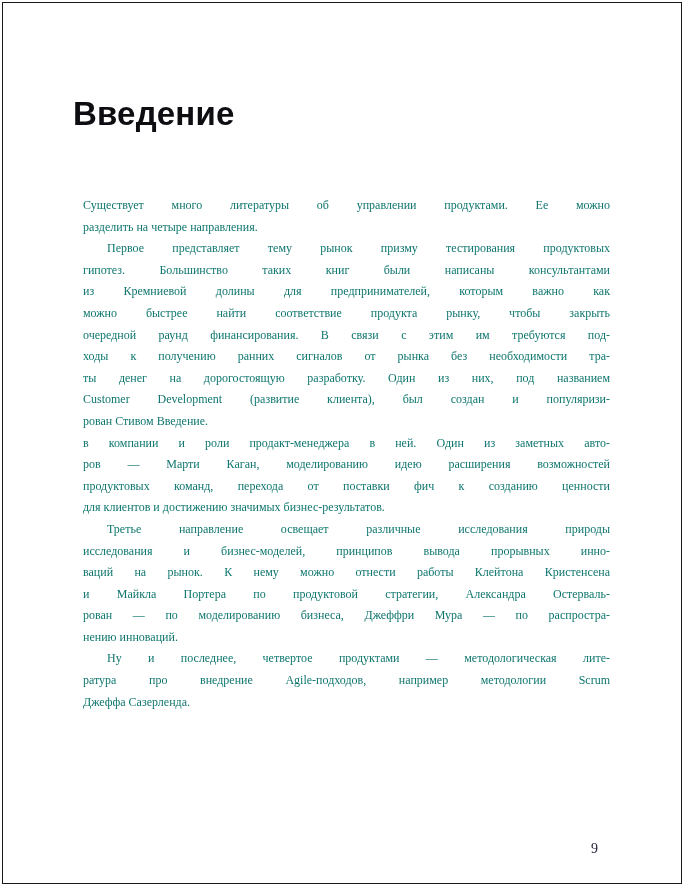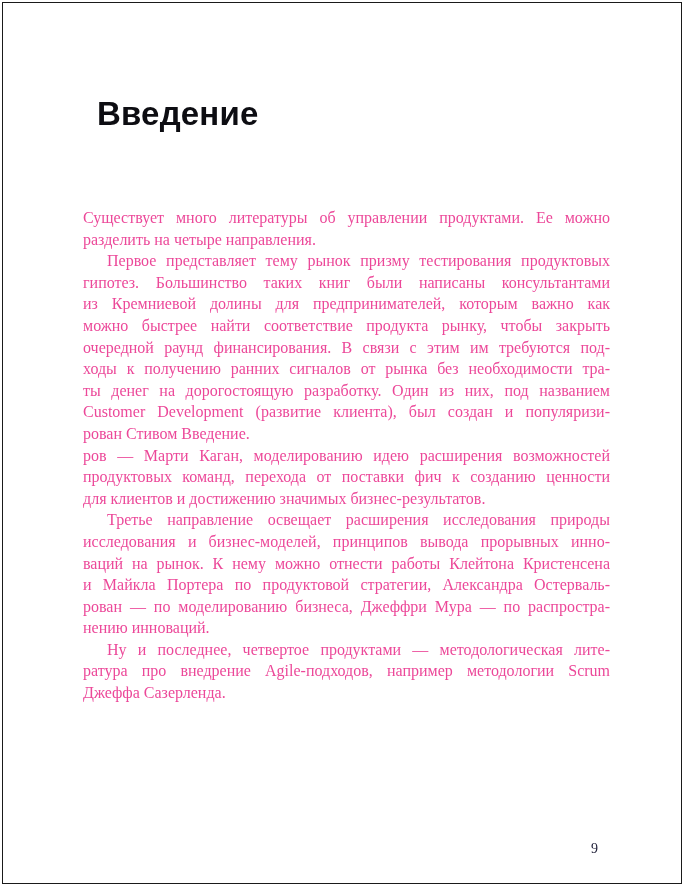--- a/index.html
+++ b/index.html
@@ -16,36 +16,36 @@
     top: 2px;
     left: 2px;
     width: 680px;
     height: 882px;
     border: 1px solid #1a1a1a;
     background: #ffffff;
     box-sizing: border-box;
   }
   .page-title {
     position: absolute;
-    left: 94px;
+    left: 70px;
     top: 70px;
     font-family: "Liberation Sans", sans-serif;
     font-weight: 700;
     font-size: 33px;
     color: #0d0d12;
     letter-spacing: 0.2px;
   }
   .body-text {
     position: absolute;
     left: 80px;
-    top: 204px;
+    top: 192px;
     width: 527px;
-    font-size: 16px;
+    font-size: 12px;
     line-height: 21.6px;
-    color: #ec4899;
+    color: #0f766e;
   }
   .line {
     text-align: justify;
     text-align-last: justify;
     white-space: normal;
   }
   .line.last {
     text-align: left;
     text-align-last: left;
   }
@@ -70,24 +70,25 @@
       <div class="line last">разделить на четыре направления.</div>
       <div class="line indent">Первое представляет тему рынок призму тестирования продуктовых</div>
       <div class="line">гипотез. Большинство таких книг были написаны консультантами</div>
       <div class="line">из Кремниевой долины для предпринимателей, которым важно как</div>
       <div class="line">можно быстрее найти соответствие продукта рынку, чтобы закрыть</div>
       <div class="line">очередной раунд финансирования. В связи с этим им требуются под-</div>
       <div class="line">ходы к получению ранних сигналов от рынка без необходимости тра-</div>
       <div class="line">ты денег на дорогостоящую разработку. Один из них, под названием</div>
       <div class="line">Customer Development (развитие клиента), был создан и популяризи-</div>
       <div class="line last">рован Стивом Введение.</div>
+      <div class="line">в компании и роли продакт-менеджера в ней. Один из заметных авто-</div>
       <div class="line">ров — Марти Каган, моделированию идею расширения возможностей</div>
       <div class="line">продуктовых команд, перехода от поставки фич к созданию ценности</div>
       <div class="line last">для клиентов и достижению значимых бизнес-результатов.</div>
-      <div class="line indent">Третье направление освещает расширения исследования природы</div>
+      <div class="line indent">Третье направление освещает различные исследования природы</div>
       <div class="line">исследования и бизнес-моделей, принципов вывода прорывных инно-</div>
       <div class="line">ваций на рынок. К нему можно отнести работы Клейтона Кристенсена</div>
       <div class="line">и Майкла Портера по продуктовой стратегии, Александра Остерваль-</div>
       <div class="line">рован — по моделированию бизнеса, Джеффри Мура — по распростра-</div>
       <div class="line last">нению инноваций.</div>
       <div class="line indent">Ну и последнее, четвертое продуктами — методологическая лите-</div>
       <div class="line">ратура про внедрение Agile-подходов, например методологии Scrum</div>
       <div class="line last">Джеффа Сазерленда.</div>
     </div>
   <div class="page-number">9</div>

